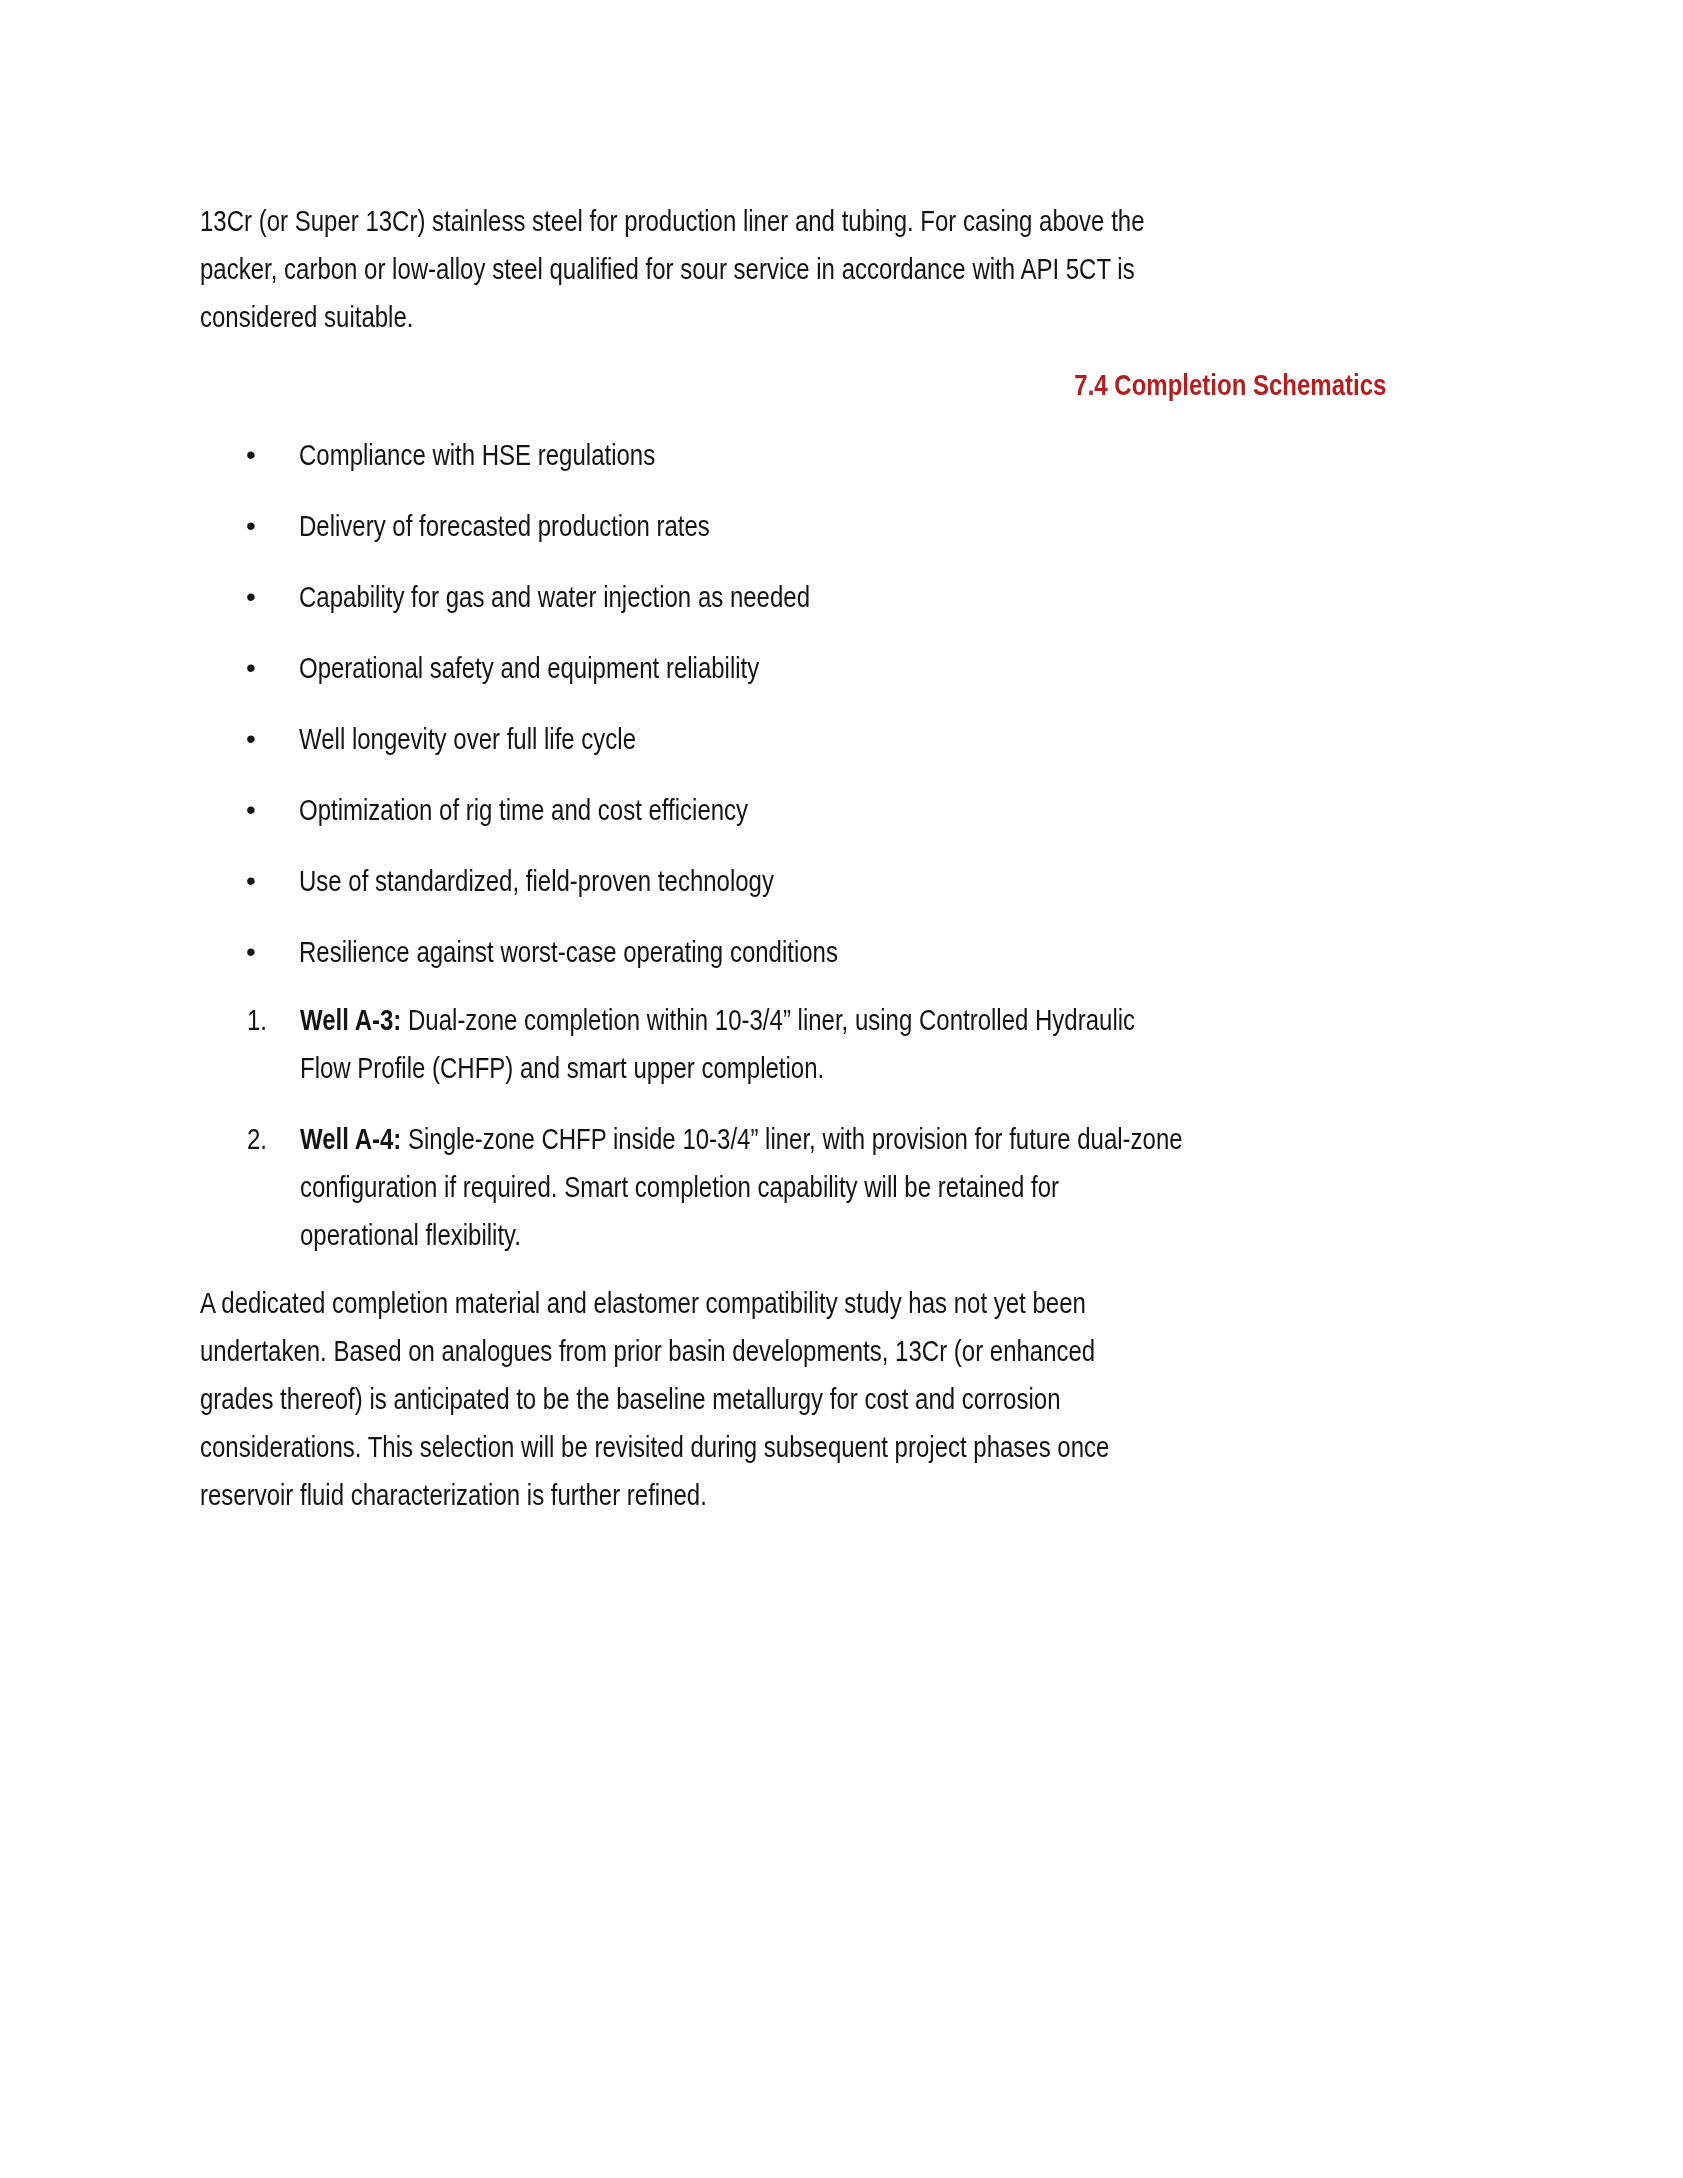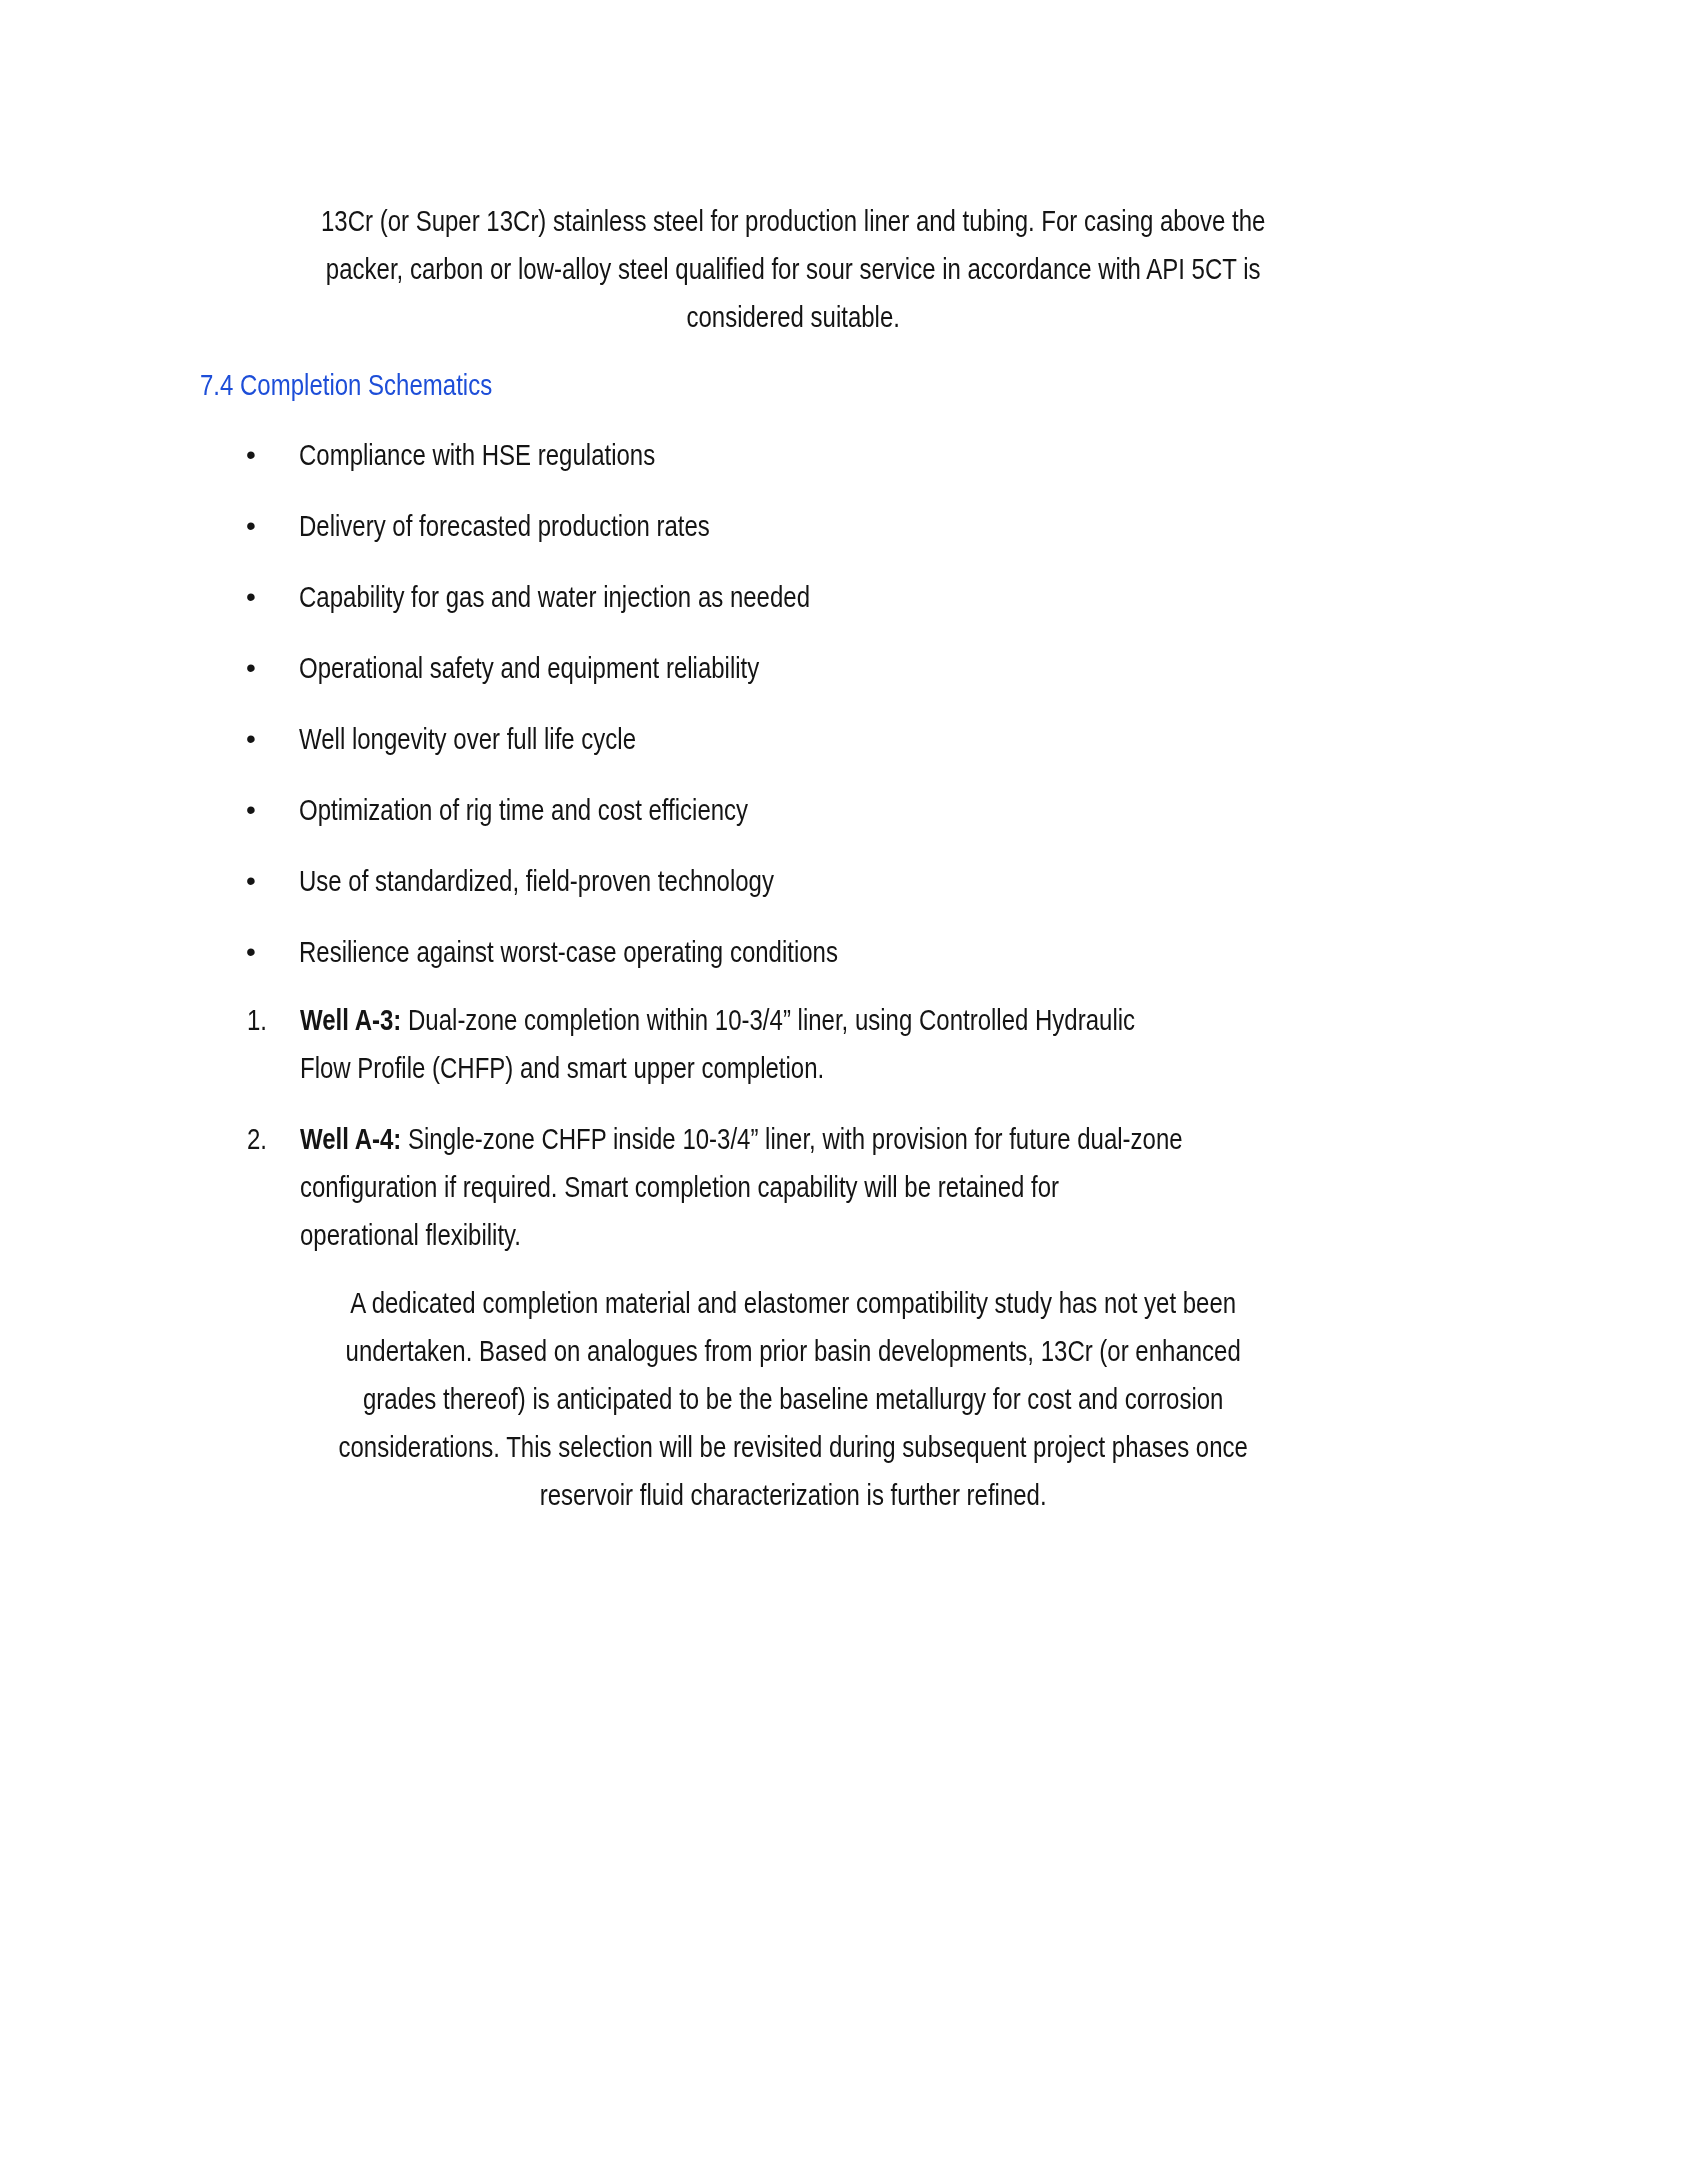--- a/index.html
+++ b/index.html
@@ -12,22 +12,22 @@
     width: 1683px;
     height: 2178px;
     background: #ffffff;
     box-sizing: border-box;
     padding: 197px 0 0 200px;
     overflow: hidden;
     font-family: "Liberation Sans", "DejaVu Sans", sans-serif;
     color: #141414;
   }
   .block { box-sizing: border-box; }
-  .p  { margin: 0 0 20px 0; text-align: center; }
-  .h  { margin: 16px 0 22px 0; font-weight: normal; font-size: 33px; color: #1d4ed8; }
+  .p  { margin: 0 0 20px 0; }
+  .h  { margin: 16px 0 22px 0; font-weight: bold; font-size: 33px; color: #b91c1c; text-align: right; }
   .h .line { line-height: 48px; }
   .line {
     font-size: 30px;
     line-height: 48px;
     white-space: pre;
     transform: scaleX(0.8);
     transform-origin: left center;
   }
   .line b { font-weight: bold; }
   .ul, .ol { margin: 0 0 20px 0; }

